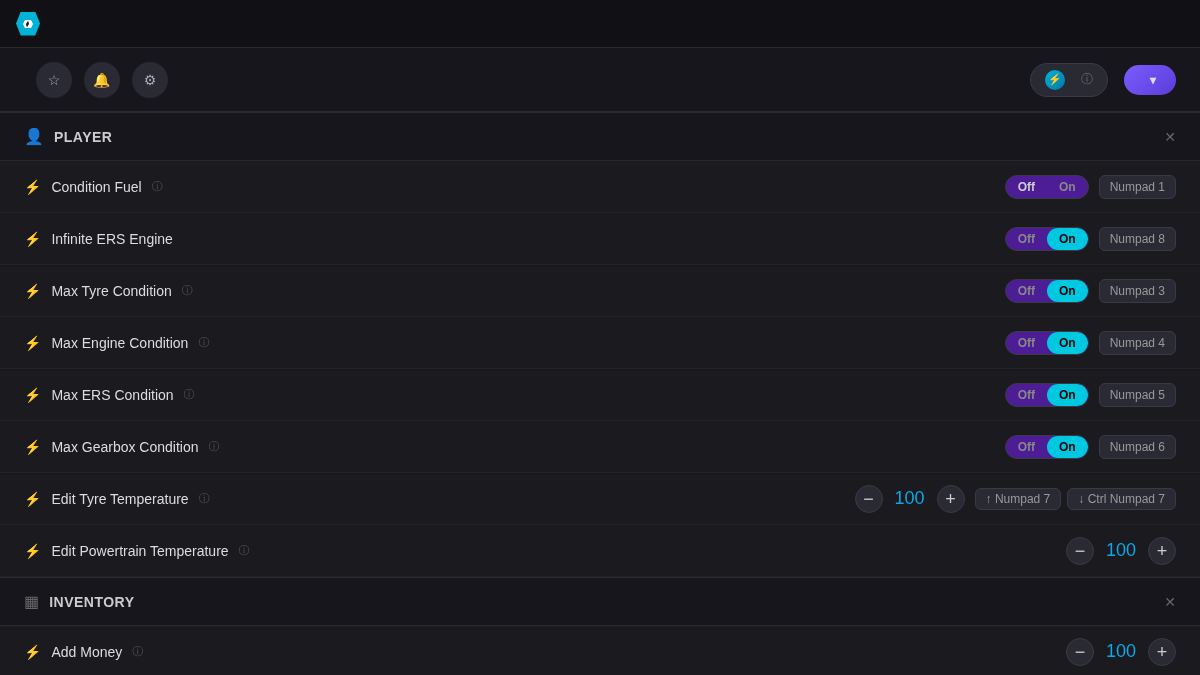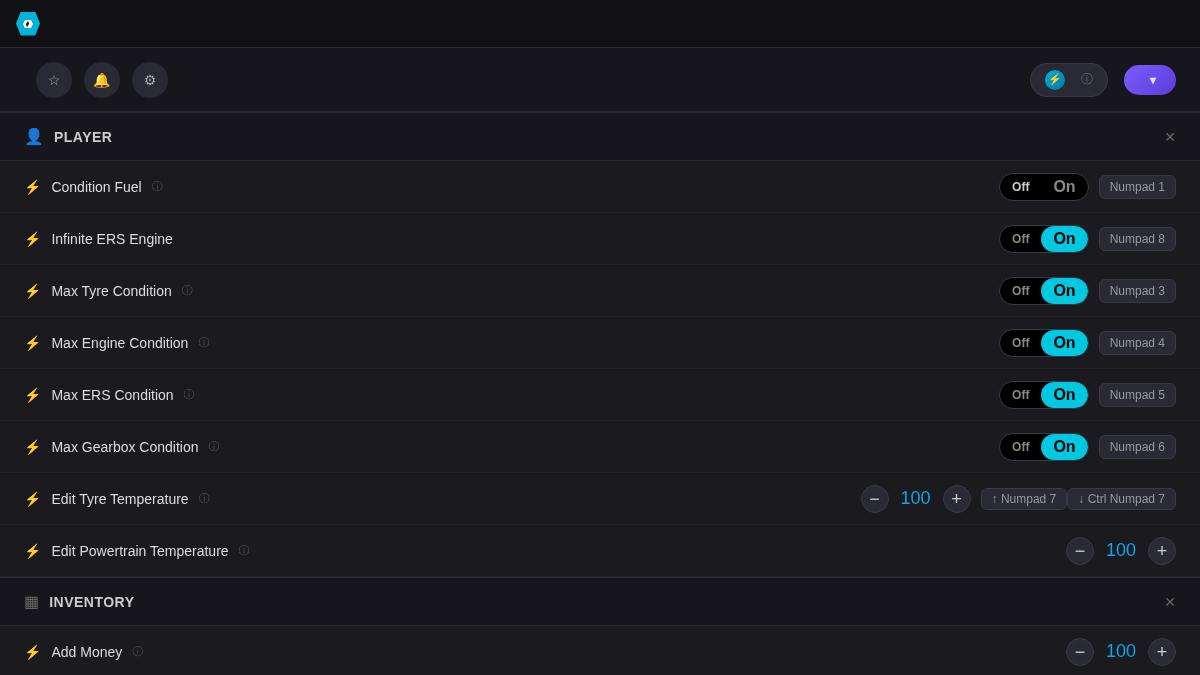--- a/index.html
+++ b/index.html
@@ -220,37 +220,37 @@
 
     .mod-right {
       display: flex;
       align-items: center;
       gap: 10px;
     }
 
     
     .toggle-wrap {
       display: flex;
-      background: #000000;
+      background: #4c1d95;
       border-radius: 20px;
       overflow: hidden;
       border: 1px solid #3a3a45;
     }
     .toggle-off {
       padding: 4px 12px;
       font-size: 12px;
       font-weight: 600;
       color: #888;
       background: transparent;
       border: none;
       cursor: pointer;
     }
     .toggle-on {
       padding: 4px 12px;
-      font-size: 16px;
+      font-size: 12px;
       font-weight: 600;
       border: none;
       cursor: pointer;
       border-radius: 16px;
     }
     .toggle-on.active {
       background: #00c8e0;
       color: #000;
     }
     .toggle-on.inactive {
@@ -289,20 +289,21 @@
       line-height: 1;
     }
     .stepper-val {
       font-size: 18px;
       color: #0ea5e9;
       min-width: 30px;
     }
 
     .kbd-group {
       display: flex;
+      gap: 6px;
     }
     .kbd-arrow {
       background: #2a2a35;
       border: 1px solid #3a3a45;
       border-radius: 6px;
       padding: 3px 10px;
       font-size: 12px;
       color: #999;
       display: flex;
       align-items: center;

